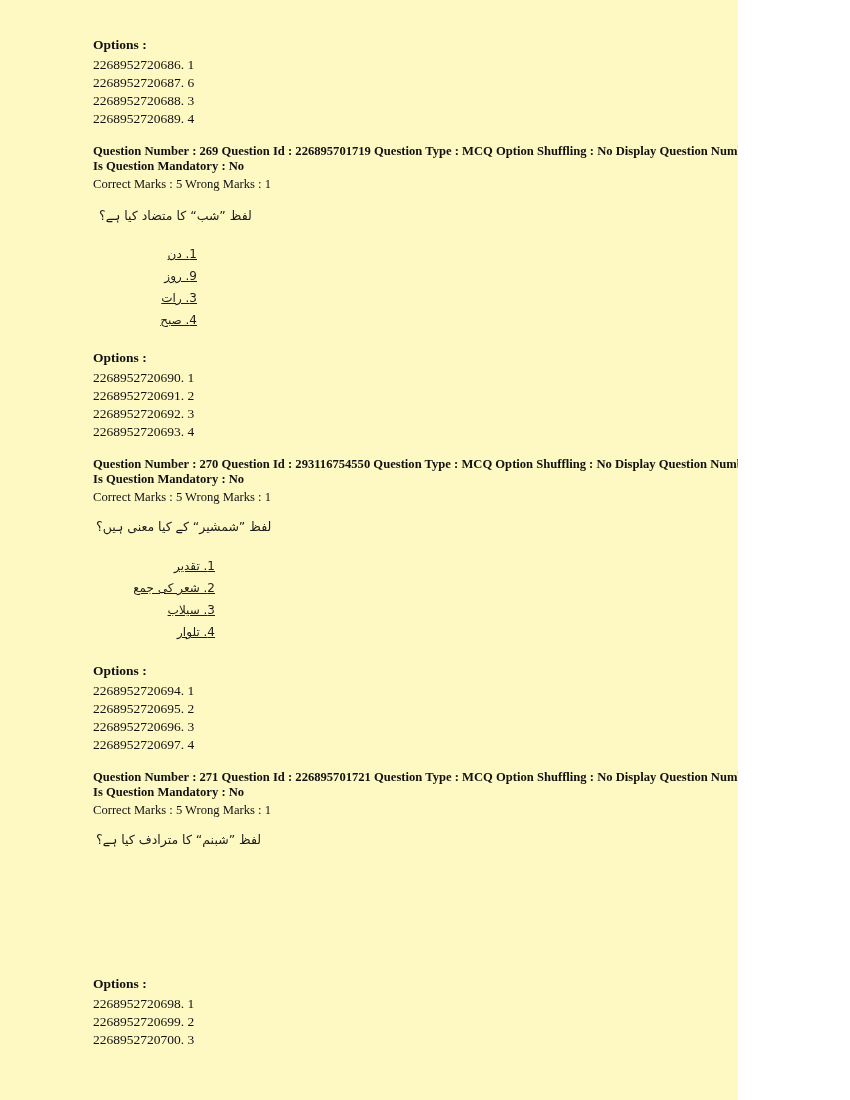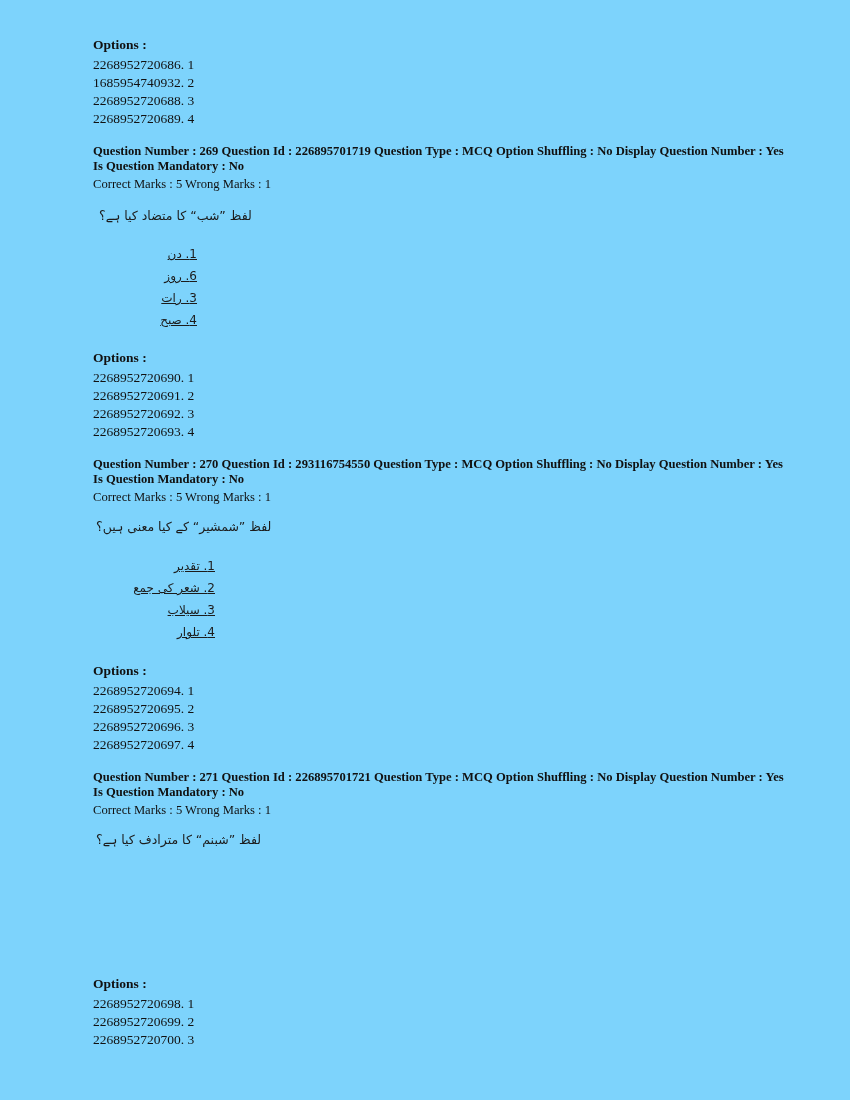--- a/index.html
+++ b/index.html
@@ -2,23 +2,23 @@
 <html><head>
 <meta charset="utf-8">
 <style>
   html, body {
     margin: 0;
     padding: 0;
     background: #ffffff;
   }
   .page {
     position: relative;
-    width: 850px;
+    width: 738px;
     height: 1100px;
-    background: #7dd3fc;
+    background: #fef9c3;
     font-family: "Liberation Serif", serif;
     color: #111111;
     overflow: hidden;
   }
   .abs { position: absolute; }
   .opt-head {
     font-weight: bold;
     font-size: 13.5px;
     line-height: 17px;
     margin: 0 0 3px 0;
@@ -60,33 +60,33 @@
   }
 </style>
 </head>
 <body>
 
 <div class="page">
 
   <div class="abs" style="top:36px; left:93px;">
     <p class="opt-head">Options :</p>
     <div class="id-row">2268952720686. 1</div>
-    <div class="id-row">1685954740932. 2</div>
+    <div class="id-row">2268952720687. 6</div>
     <div class="id-row">2268952720688. 3</div>
     <div class="id-row">2268952720689. 4</div>
   </div>
 
   <div class="abs meta" style="top:144px; left:93px;">Question Number : 269 Question Id : 226895701719 Question Type : MCQ Option Shuffling : No Display Question Number : Yes Is Question Mandatory : No</div>
   <div class="abs marks" style="top:177px; left:93px;">Correct Marks : 5 Wrong Marks : 1</div>
 
   <div class="abs urdu uq" style="top:208px; left:99px; font-size:12.5px;">لفظ ”شب“ کا متضاد کیا ہے؟</div>
 
   <div class="abs urdu choices" style="top:243px; left:93px; width:104px;">
     <div class="uline">1. دن</div>
-    <div class="uline">6. روز</div>
+    <div class="uline">9. روز</div>
     <div class="uline">3. رات</div>
     <div class="uline">4. صبح</div>
   </div>
 
   <div class="abs" style="top:349px; left:93px;">
     <p class="opt-head">Options :</p>
     <div class="id-row">2268952720690. 1</div>
     <div class="id-row">2268952720691. 2</div>
     <div class="id-row">2268952720692. 3</div>
     <div class="id-row">2268952720693. 4</div>

